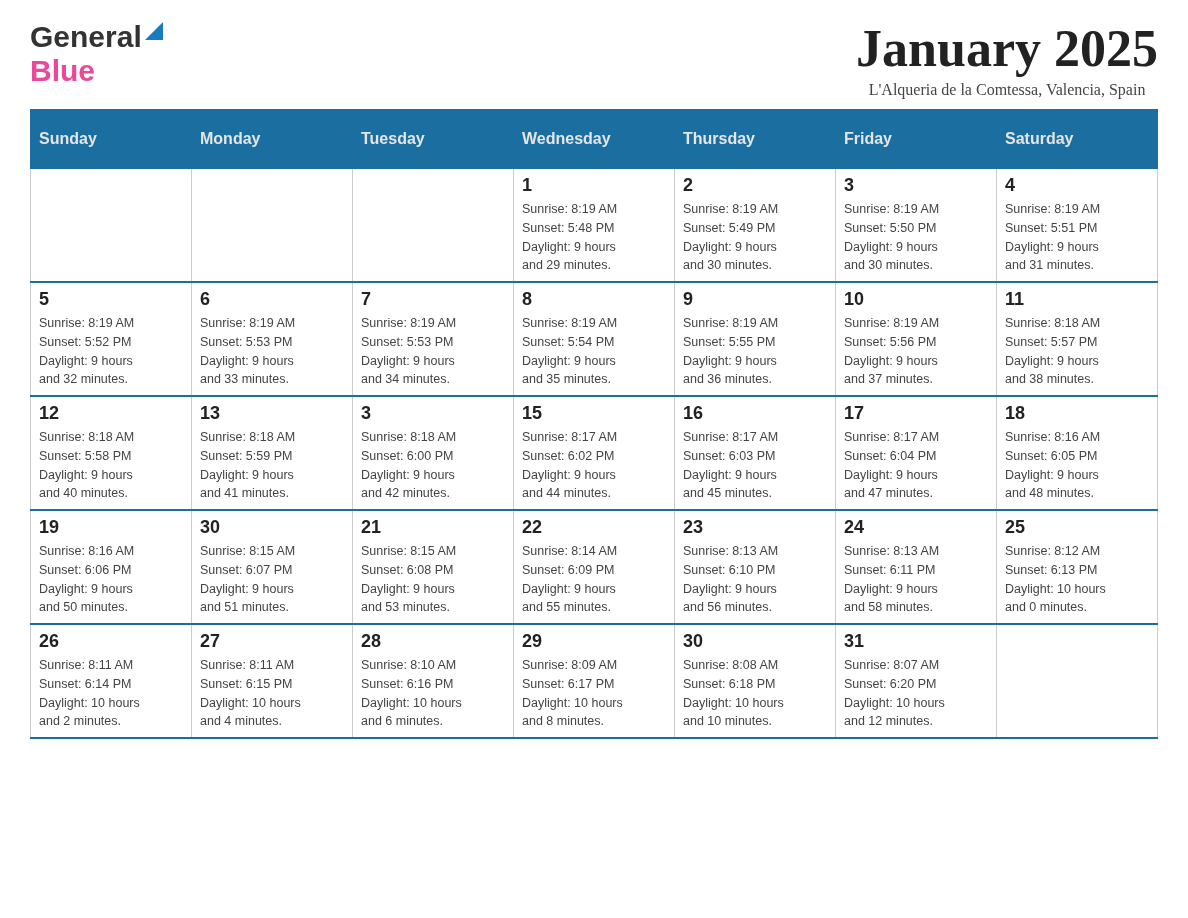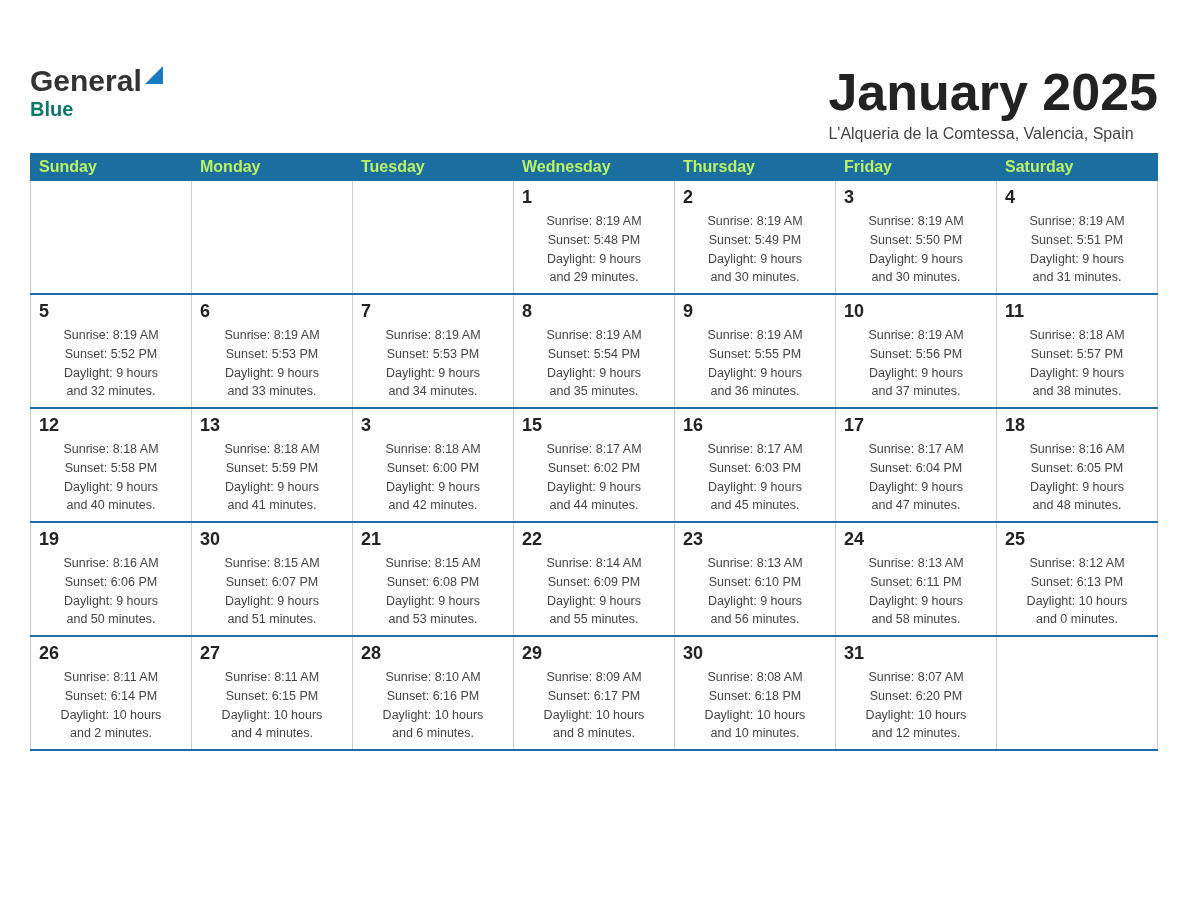--- a/index.html
+++ b/index.html
@@ -8,50 +8,50 @@
       background: #fff;
       width: 1188px;
       min-height: 918px;
       padding: 20px 30px;
     }
     .header {
       display: flex;
       justify-content: space-between;
       align-items: flex-start;
       margin-bottom: 10px;
-      margin-top: 44px;
     }
     .logo {
       display: flex;
       flex-direction: column;
       align-items: flex-start;
     }
     .title-block {
-      text-align: left;
+      text-align: center;
+      font-family: Liberation Serif, serif;
     }
     .calendar-title {
       font-size: 52px;
       font-weight: bold;
       color: #222;
       line-height: 1.1;
     }
     .calendar-subtitle {
       font-size: 16px;
       color: #444;
       margin-top: 4px;
     }
     table {
       width: 100%;
       border-collapse: collapse;
       margin-top: 10px;
     }
     thead tr th {
       background-color: #1a6fa0;
-      color: #bef264;
-      padding: 4px 8px;
+      color: #e5e5e5;
+      padding: 20px 8px;
       font-size: 16px;
       font-weight: bold;
       text-align: left;
       border: 1px solid #1a6fa0;
     }
     tbody tr td {
       vertical-align: top;
       padding: 6px 8px;
       border: 1px solid #ccc;
       width: 14.28%;
@@ -63,41 +63,40 @@
       font-size: 18px;
       font-weight: bold;
       color: #222;
       margin-bottom: 4px;
       display: block;
     }
     .day-info {
       font-size: 12.5px;
       color: #444;
       line-height: 1.5;
-      text-align: center;
     }
     tbody tr {
       border-bottom: 2px solid #1a6fa0;
     }
     .empty-cell {
       background: #fff;
     }
     .logo-line {
       display: flex;
       align-items: center;
     }
     .logo-general {
       font-size: 30px;
       font-weight: bold;
       color: #333;
     }
     .logo-blue-text {
-      font-size: 20px;
-      font-weight: bold;
-      color: #0f766e;
+      font-size: 30px;
+      font-weight: bold;
+      color: #ec4899;
     }
   </style>
 </head>
 <body>
 
 <div class="header">
   <div class="logo">
     <div class="logo-line">
       <span class="logo-general">General</span>
       <span style="display:inline-block; width:0; height:0; border-style:solid; border-width:0 0 18px 18px; border-color:transparent transparent #1a7abf transparent; margin-left:3px; position:relative; top:-6px;"></span>

